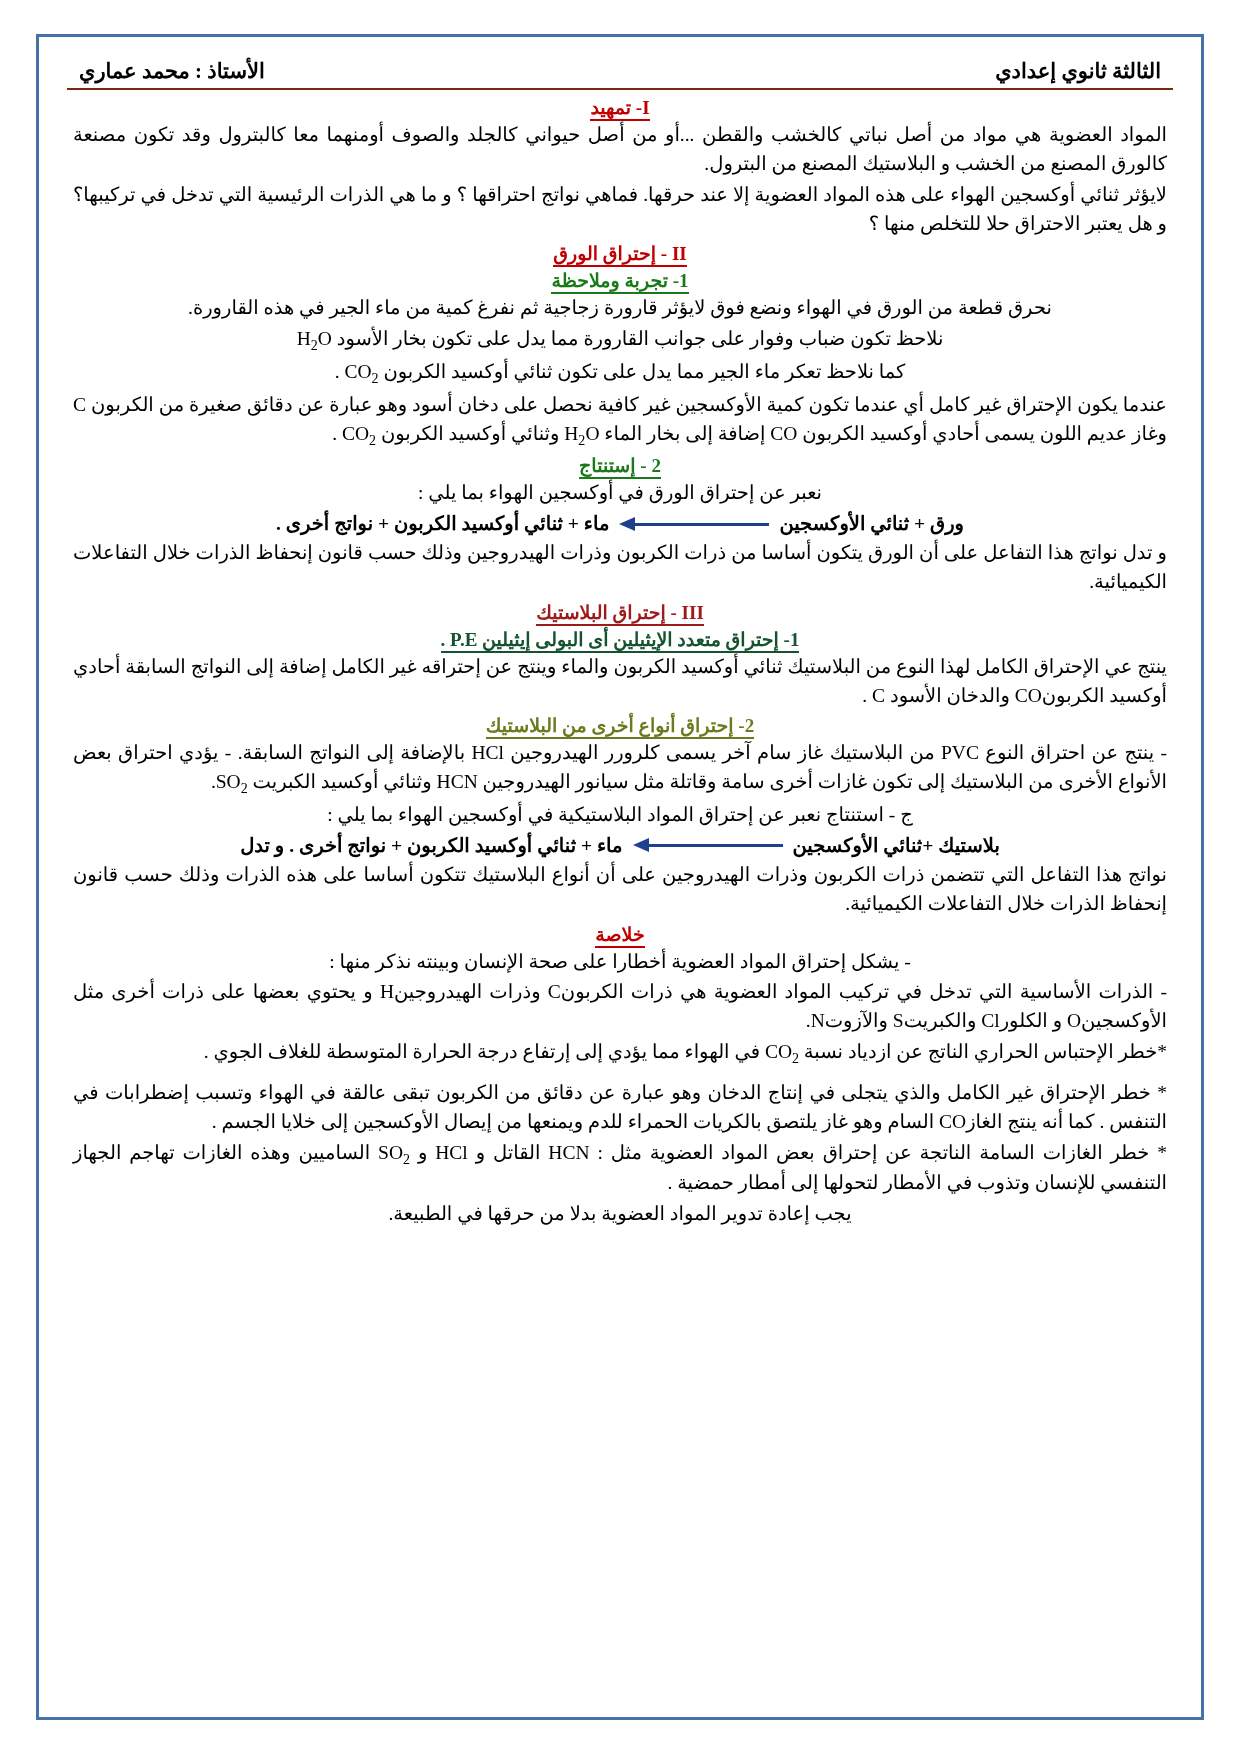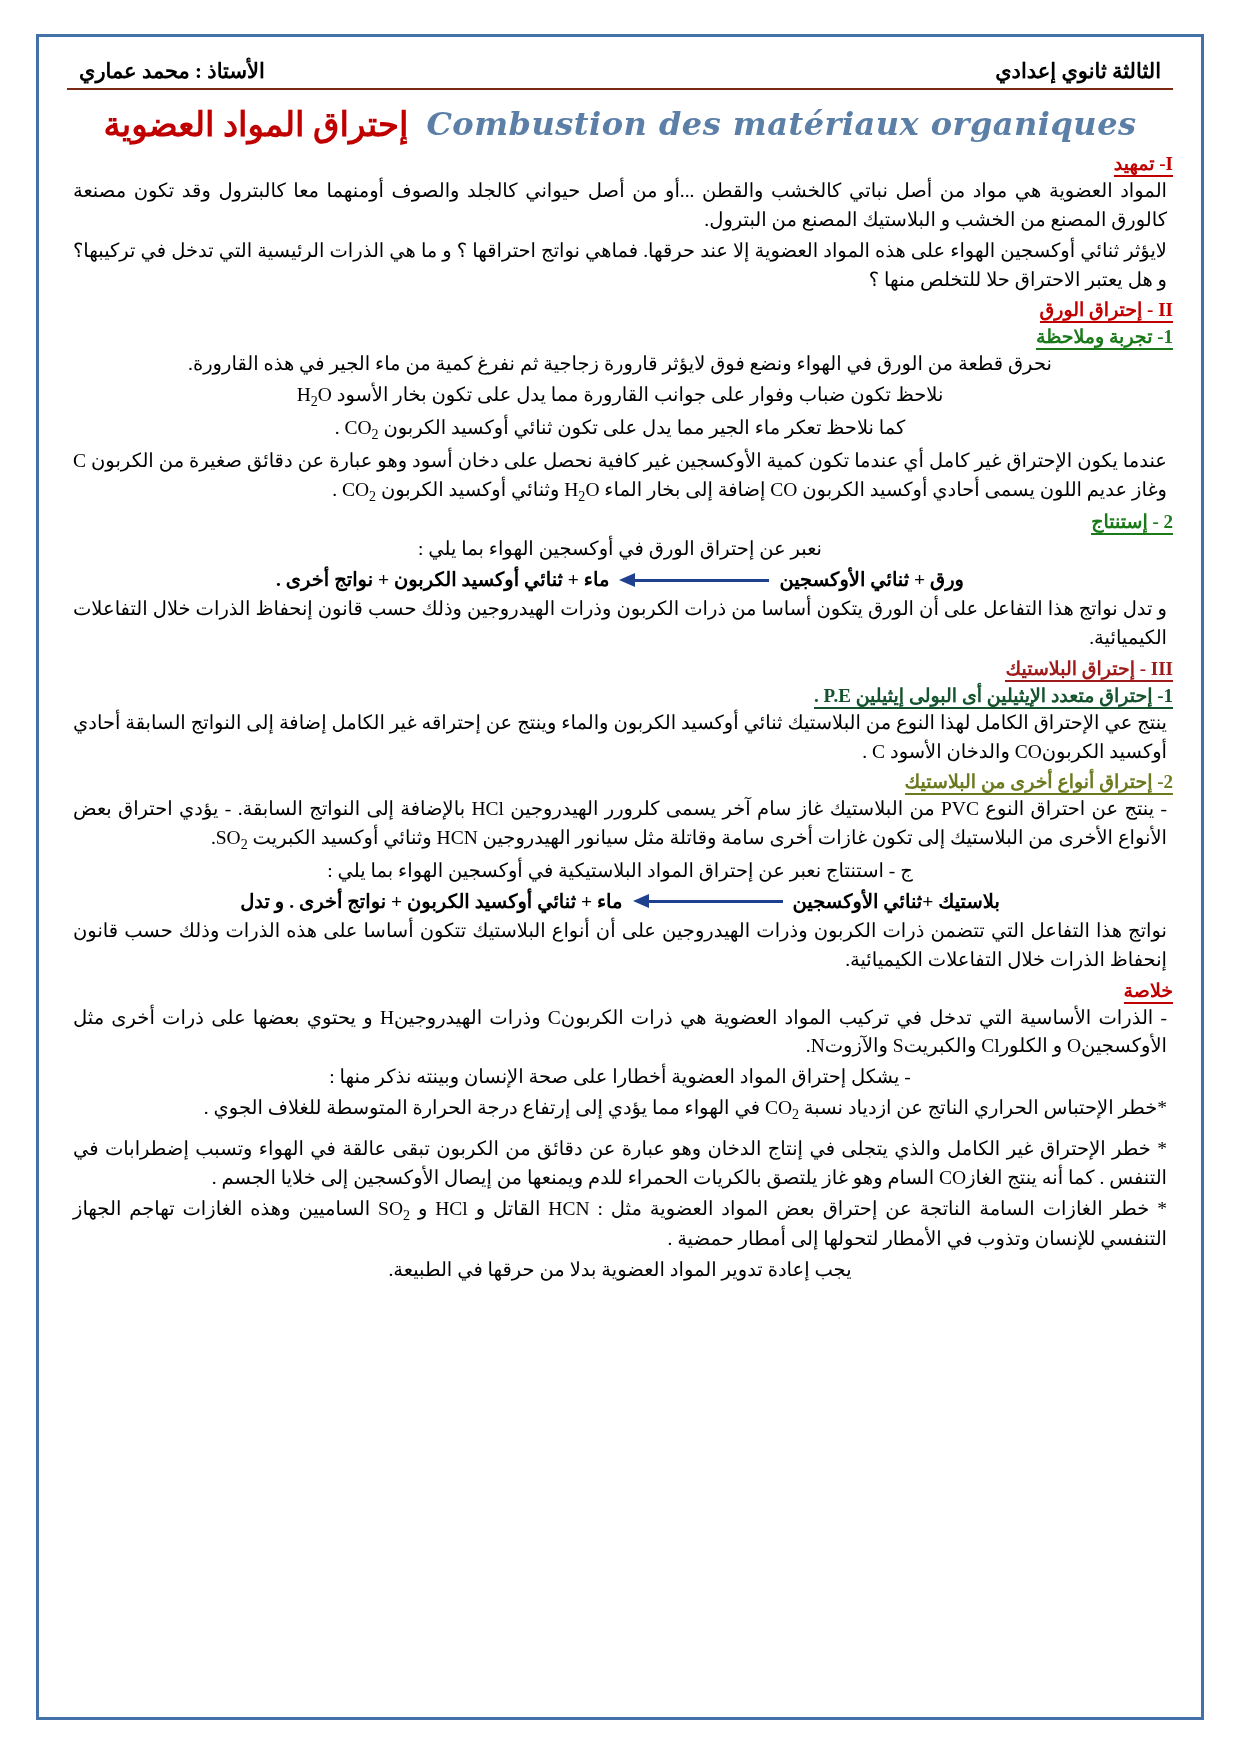--- a/index.html
+++ b/index.html
@@ -71,20 +71,21 @@
     direction: ltr;
   }
 
   
   .sec {
     margin: 2px 0 0 0;
   }
   .hd {
     font-weight: bold;
     font-size: 19px;
+    text-align: center;
     margin: 4px 0 2px 0;
   }
   .hd span.u {
     border-bottom: 2px solid currentColor;
     padding-bottom: 1px;
   }
   .hd.red { color: #c00000; }
   .hd.green { color: #1a7a1a; }
   .hd.darkred { color: #9e1b1b; }
   .hd.navy { color: #14532d; }
@@ -149,24 +150,20 @@
 <body>
 
 <div class="page">
   <div class="frame">
 
     <div class="doc-header">
       <div class="right-txt">الثالثة ثانوي إعدادي</div>
       <div class="left-txt">الأستاذ : محمد عماري</div>
     </div>
 
-    <div class="title-block">
-      <div class="title-ar">إحتراق المواد العضوية</div>
-      <div class="title-fr">Combustion  des matériaux organiques</div>
-    </div>
 
     <div class="sec">
       <div class="hd red"><span class="u">I- تمهيد</span></div>
       <p class="body j">المواد العضوية هي مواد من أصل نباتي كالخشب والقطن ...أو من أصل حيواني كالجلد والصوف أومنهما معا كالبترول وقد تكون مصنعة كالورق المصنع من الخشب و البلاستيك المصنع من البترول.</p>
       <p class="body j">لايؤثر ثنائي أوكسجين الهواء على هذه المواد العضوية إلا عند حرقها. فماهي نواتج احتراقها ؟ و ما هي الذرات الرئيسية التي تدخل في تركيبها؟ و هل يعتبر الاحتراق حلا للتخلص منها ؟</p>
     </div>
 
     <div class="sec">
       <div class="hd red"><span class="u">II - إحتراق الورق</span></div>
       <div class="hd green"><span class="u">1- تجربة وملاحظة</span></div>
@@ -204,22 +201,22 @@
       <div class="eq">
         <span class="right">بلاستيك  +ثنائي الأوكسجين</span>
         <span class="arrow"></span>
         <span class="left">ماء  +   ثنائي أوكسيد الكربون  +   نواتج أخرى . و تدل</span>
       </div>
       <p class="body j">نواتج هذا التفاعل  التي تتضمن ذرات الكربون وذرات الهيدروجين على أن أنواع البلاستيك  تتكون أساسا   على هذه الذرات وذلك حسب  قانون إنحفاظ الذرات خلال التفاعلات الكيميائية.</p>
     </div>
 
     <div class="sec">
       <div class="hd red"><span class="u">خلاصة</span></div>
+      <p class="body c">- يشكل إحتراق المواد العضوية أخطارا على صحة الإنسان وبينته نذكر منها :</p>
       <p class="body j">- الذرات الأساسية التي تدخل في تركيب المواد العضوية هي  ذرات الكربونC  وذرات الهيدروجينH  و يحتوي بعضها  على ذرات أخرى مثل الأوكسجينO  و الكلورCl والكبريتS والآزوتN.</p>
-      <p class="body c">- يشكل إحتراق المواد العضوية أخطارا على صحة الإنسان وبينته نذكر منها :</p>
       <p class="body j">*خطر الإحتباس الحراري الناتج عن ازدياد نسبة CO<sub>2</sub> في الهواء مما يؤدي إلى إرتفاع درجة الحرارة المتوسطة للغلاف الجوي .</p>
       <div class="spacer-sm"></div>
       <p class="body j">* خطر الإحتراق غير الكامل والذي يتجلى في إنتاج الدخان وهو  عبارة عن دقائق من الكربون تبقى عالقة في الهواء وتسبب إضطرابات في التنفس . كما أنه ينتج الغازCO    السام وهو  غاز يلتصق بالكريات الحمراء للدم ويمنعها من  إيصال الأوكسجين إلى خلايا الجسم .</p>
       <p class="body j">* خطر الغازات السامة الناتجة عن إحتراق بعض المواد العضوية مثل : HCN القاتل و HCl  و SO<sub>2</sub>     الساميين وهذه الغازات  تهاجم الجهاز التنفسي للإنسان وتذوب في الأمطار لتحولها إلى أمطار حمضية .</p>
       <p class="body c">يجب إعادة تدوير المواد العضوية  بدلا من حرقها في الطبيعة.</p>
     </div>
 
   </div>
 </div>
 

